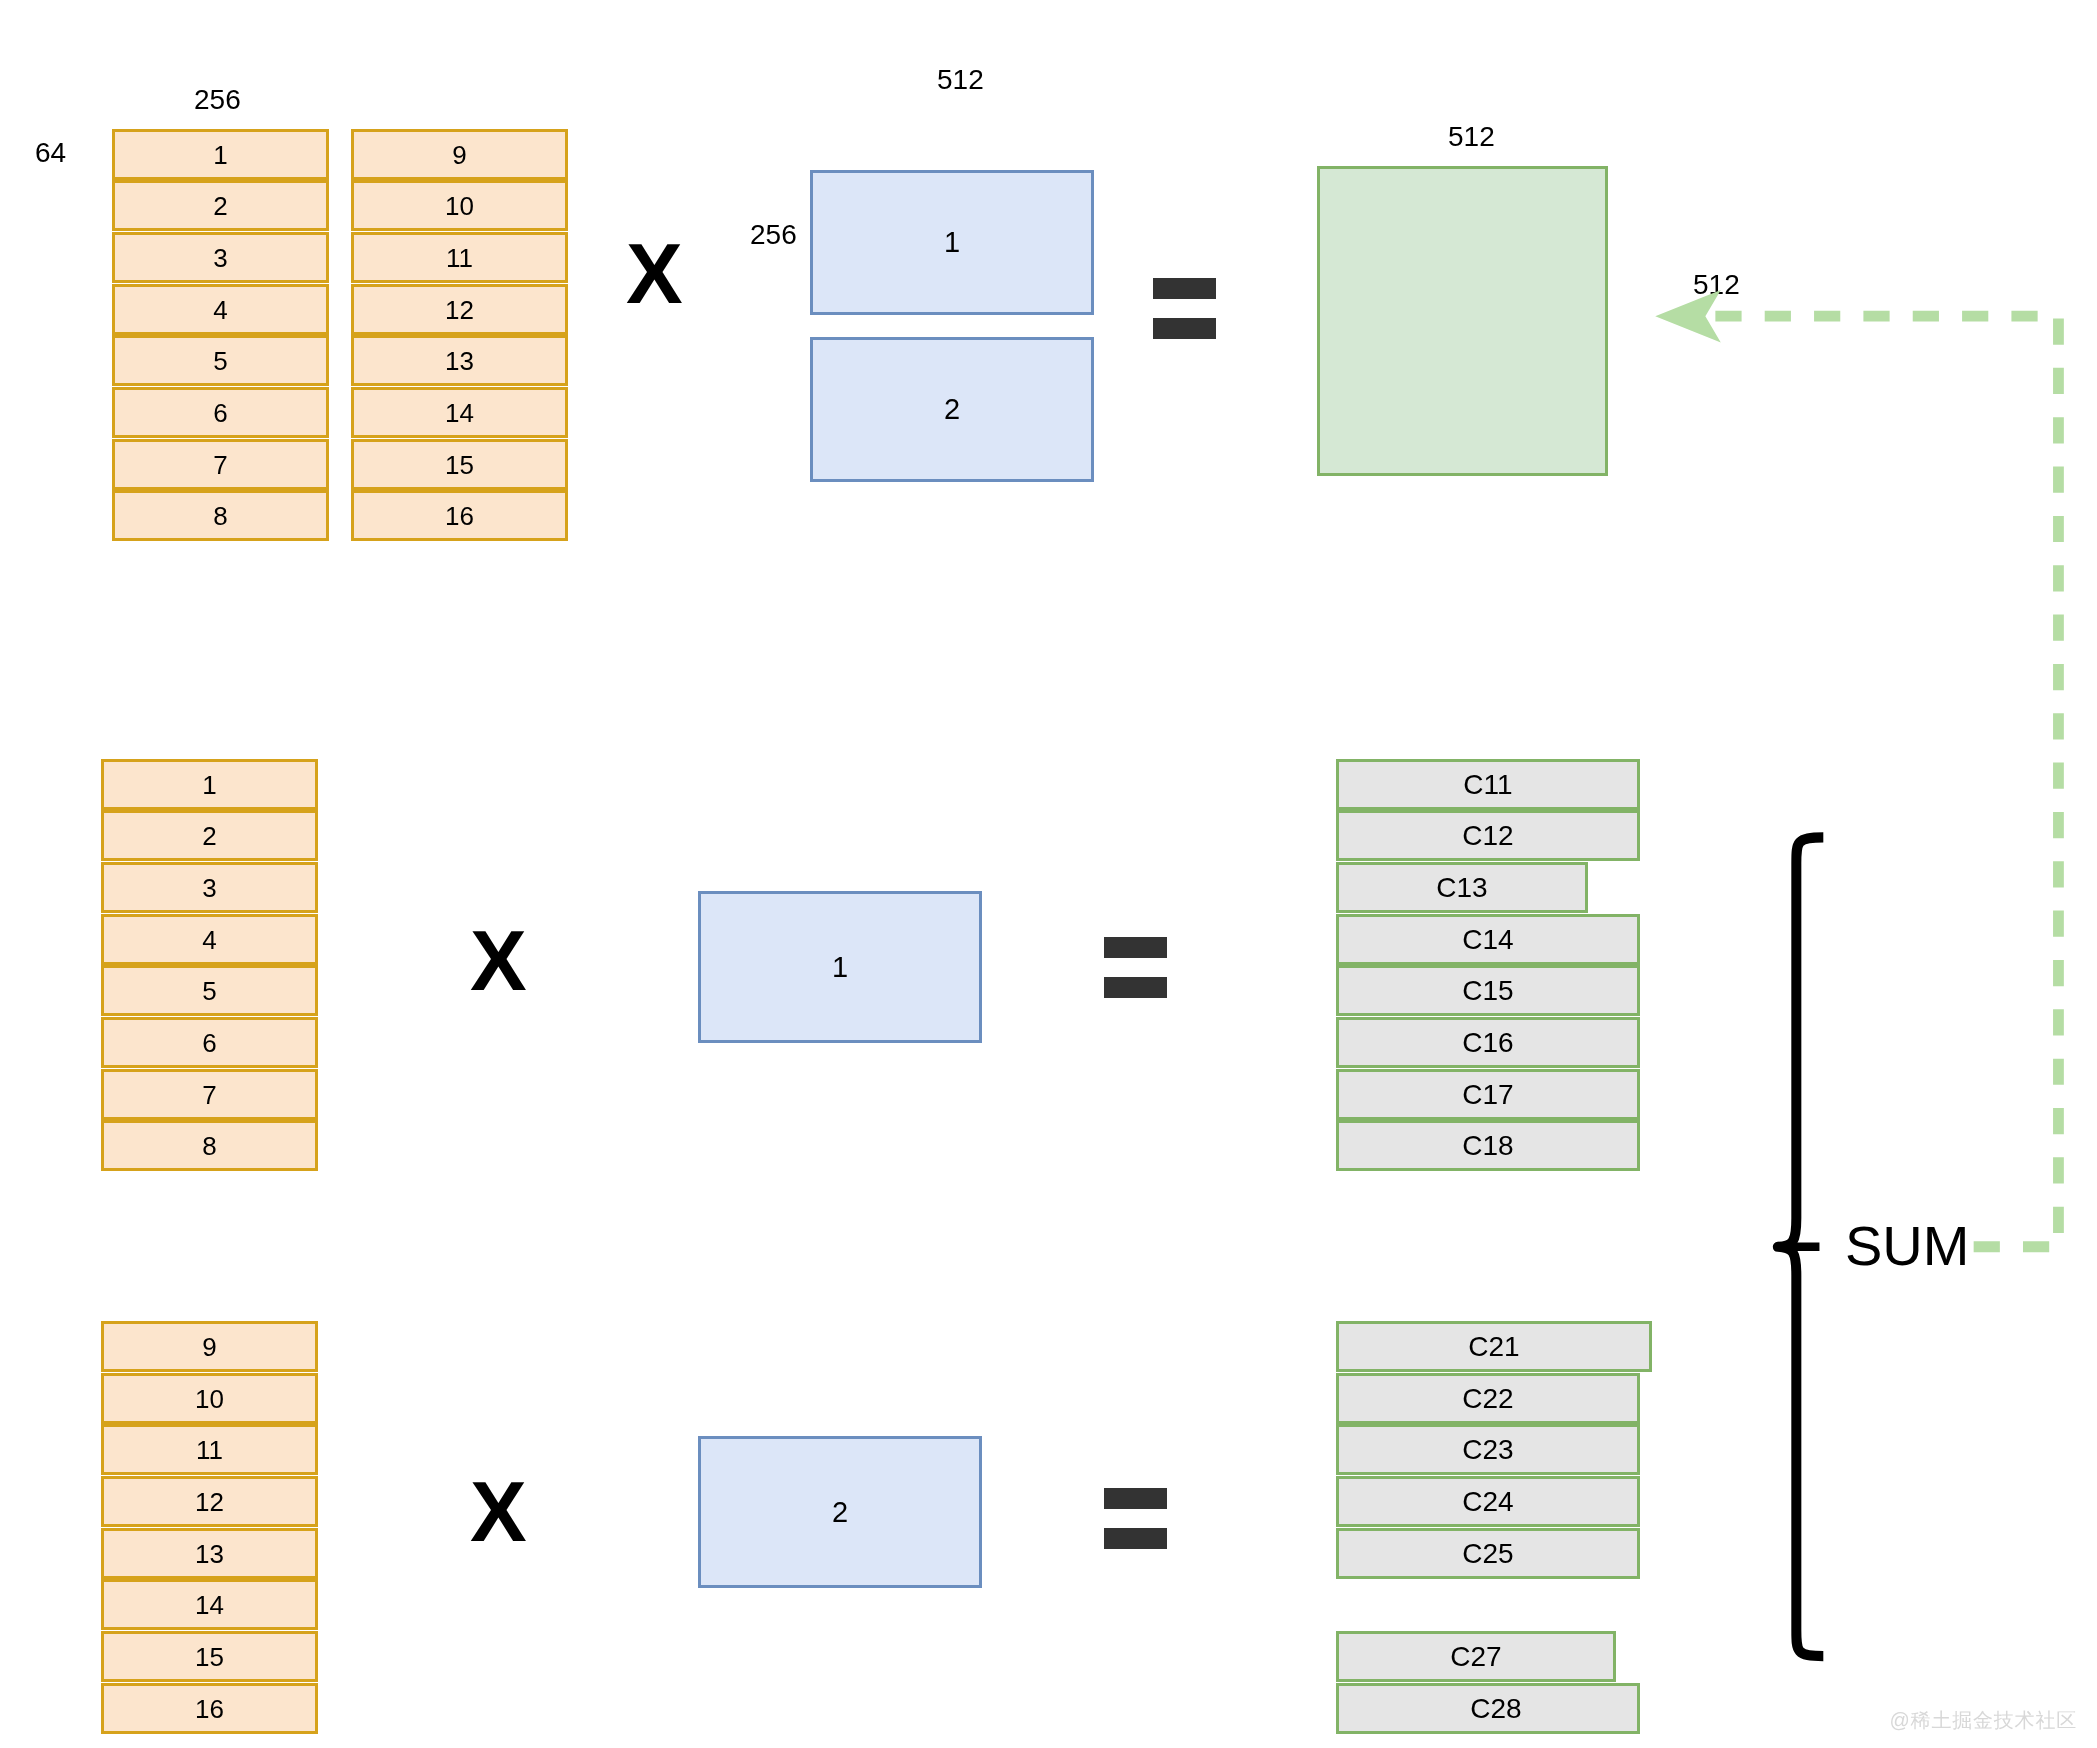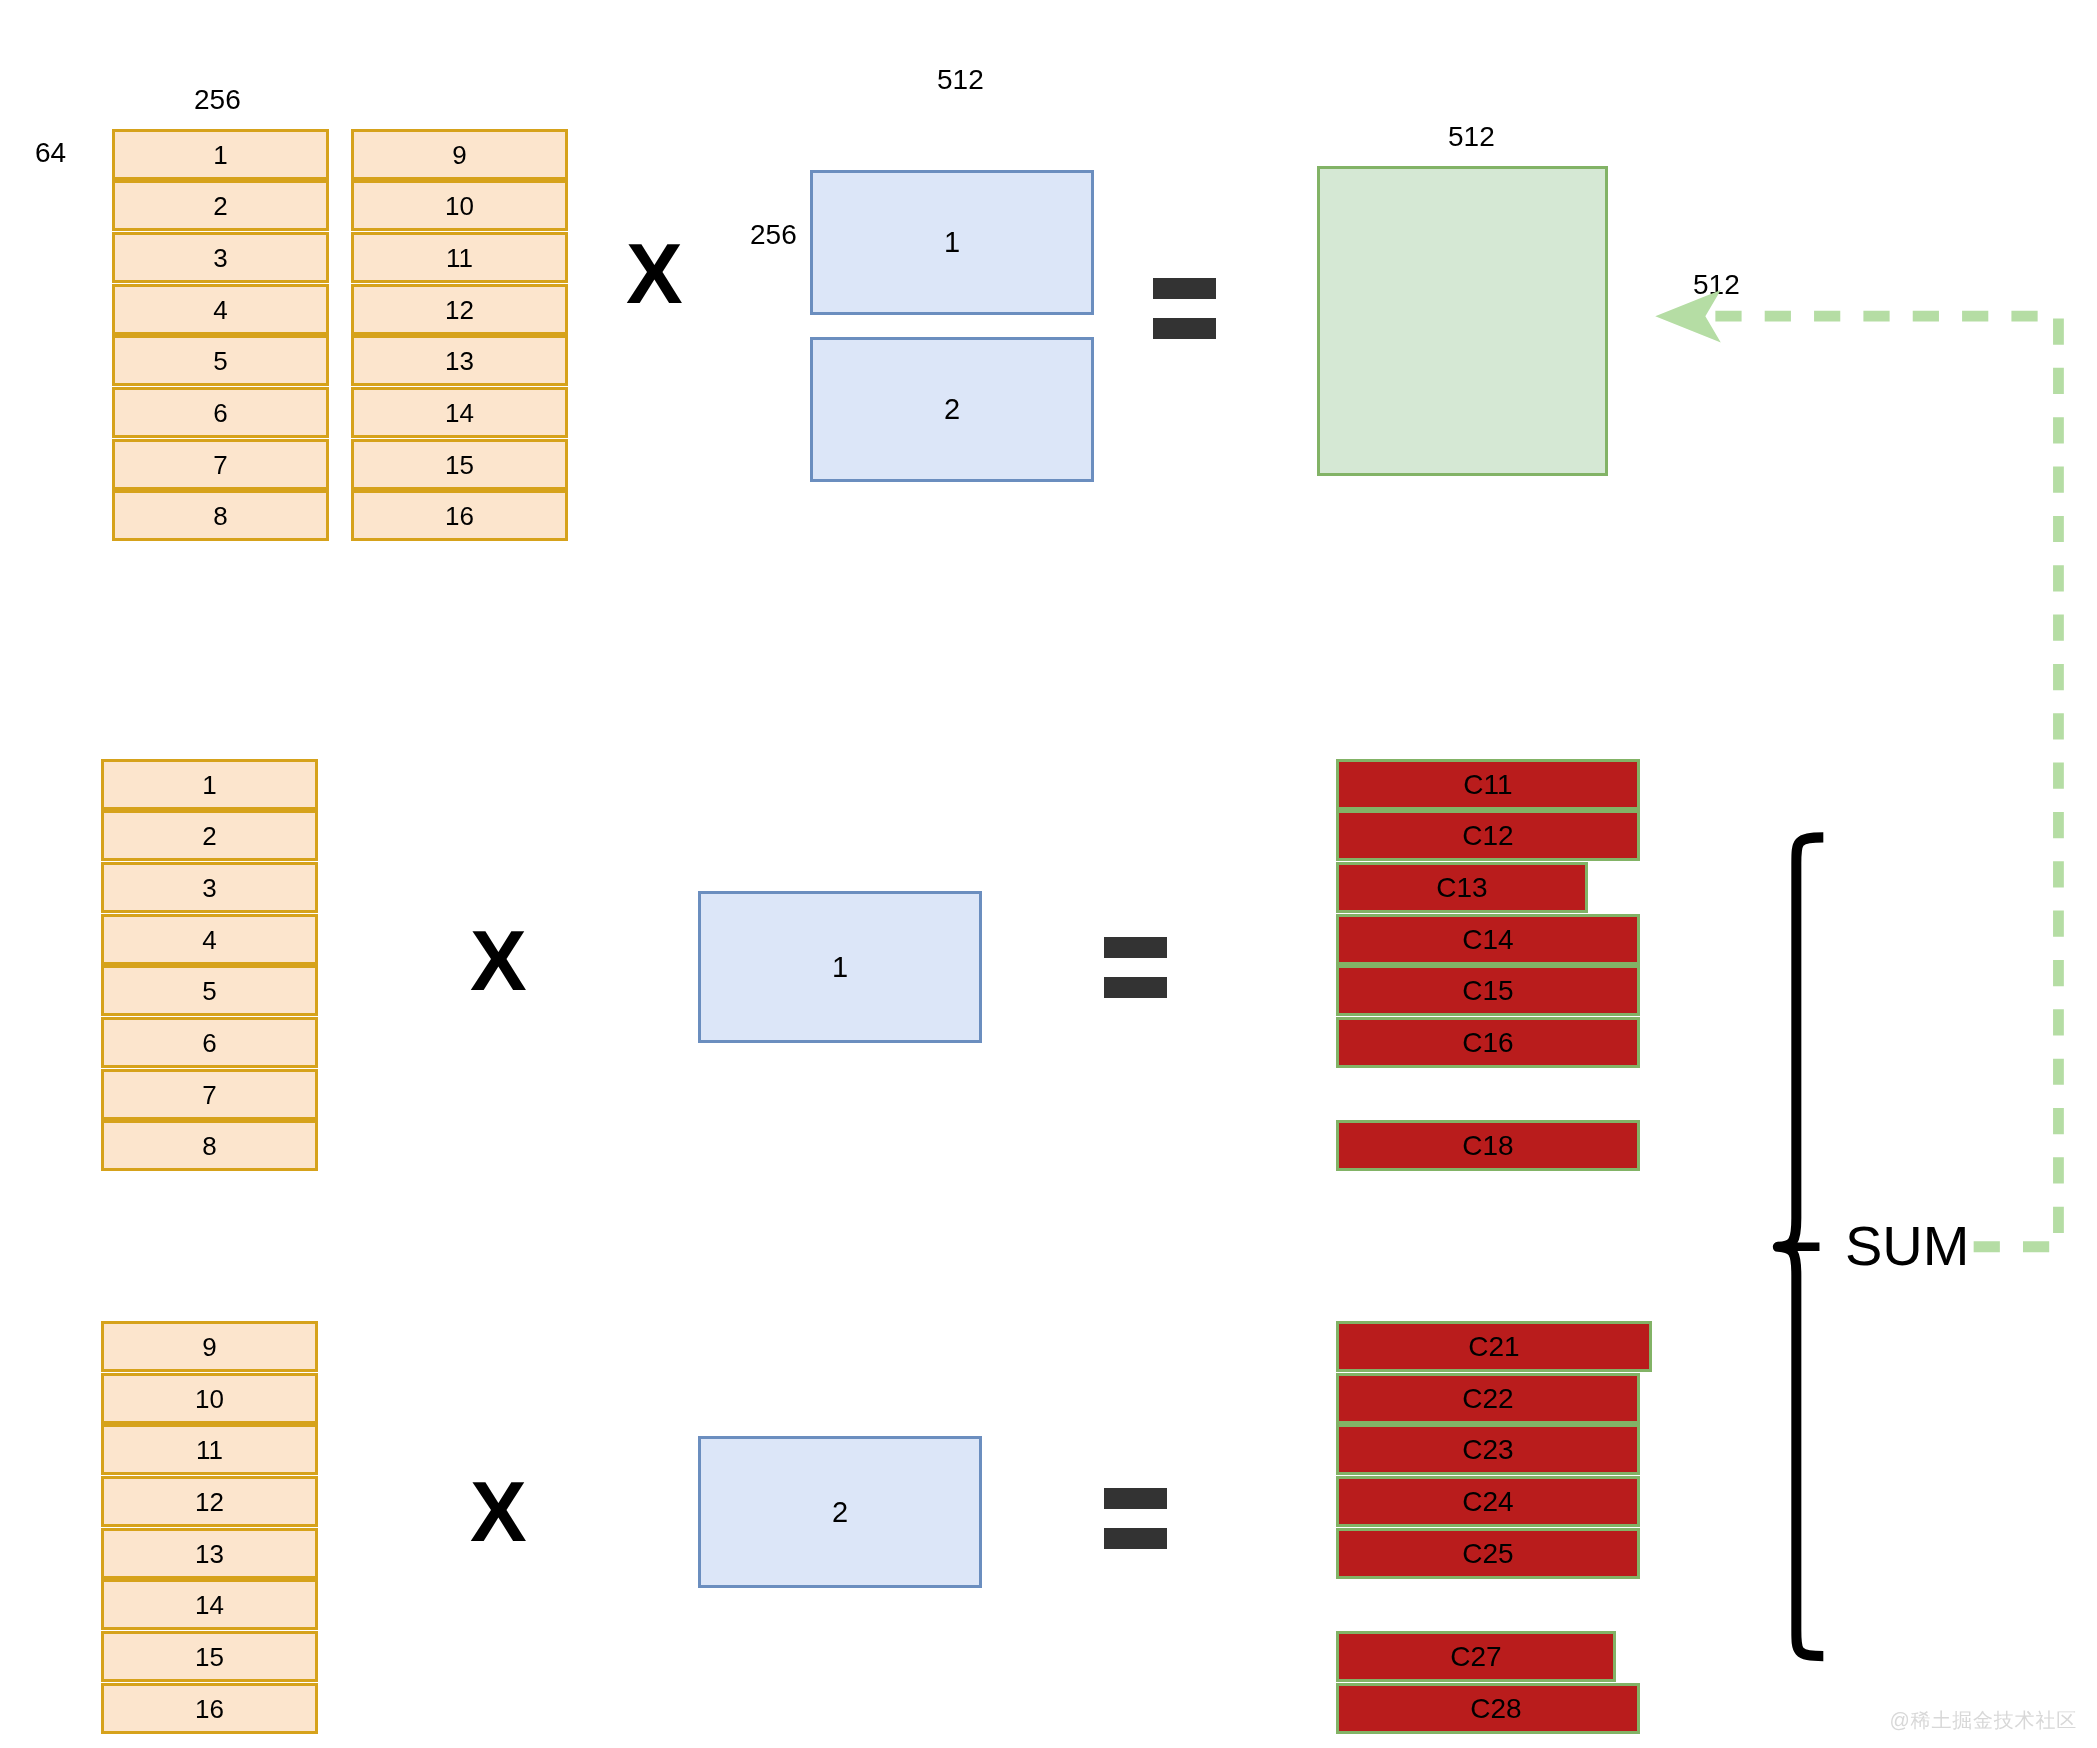--- a/index.html
+++ b/index.html
@@ -27,21 +27,21 @@
     justify-content: center;
     font-size: 26px;
     color: #000000;
     line-height: 1;
   }
   .cell-orange {
     background: #FCE5CD;
     border: 3.1px solid #D6A21B;
   }
   .cell-green {
-    background: #b91c1c;
+    background: #e5e5e5;
     border: 3.1px solid #82B366;
     font-size: 28px;
   }
   .block-blue {
     position: absolute;
     box-sizing: border-box;
     background: #DCE6F8;
     border: 3.9px solid #6B8EBF;
     display: flex;
     align-items: center;
@@ -173,20 +173,21 @@
     <div class="eq-bar top"></div>
     <div class="eq-bar bot"></div>
   </div>
 
   <div class="cell cell-green" style="left:1336px; top:759px; width:304px; height:51px;">C11</div>
   <div class="cell cell-green" style="left:1336px; top:810px; width:304px; height:51px;">C12</div>
   <div class="cell cell-green" style="left:1336px; top:862px; width:252px; height:51px;">C13</div>
   <div class="cell cell-green" style="left:1336px; top:914px; width:304px; height:51px;">C14</div>
   <div class="cell cell-green" style="left:1336px; top:965px; width:304px; height:51px;">C15</div>
   <div class="cell cell-green" style="left:1336px; top:1017px; width:304px; height:51px;">C16</div>
+  <div class="cell cell-green" style="left:1336px; top:1069px; width:304px; height:51px;">C17</div>
   <div class="cell cell-green" style="left:1336px; top:1120px; width:304px; height:51px;">C18</div>
 
   <div class="cell cell-orange" style="left:101px; top:1321px; width:217px; height:51px;">9</div>
   <div class="cell cell-orange" style="left:101px; top:1373px; width:217px; height:51px;">10</div>
   <div class="cell cell-orange" style="left:101px; top:1424px; width:217px; height:51px;">11</div>
   <div class="cell cell-orange" style="left:101px; top:1476px; width:217px; height:51px;">12</div>
   <div class="cell cell-orange" style="left:101px; top:1528px; width:217px; height:51px;">13</div>
   <div class="cell cell-orange" style="left:101px; top:1579px; width:217px; height:51px;">14</div>
   <div class="cell cell-orange" style="left:101px; top:1631px; width:217px; height:51px;">15</div>
   <div class="cell cell-orange" style="left:101px; top:1683px; width:217px; height:51px;">16</div>

